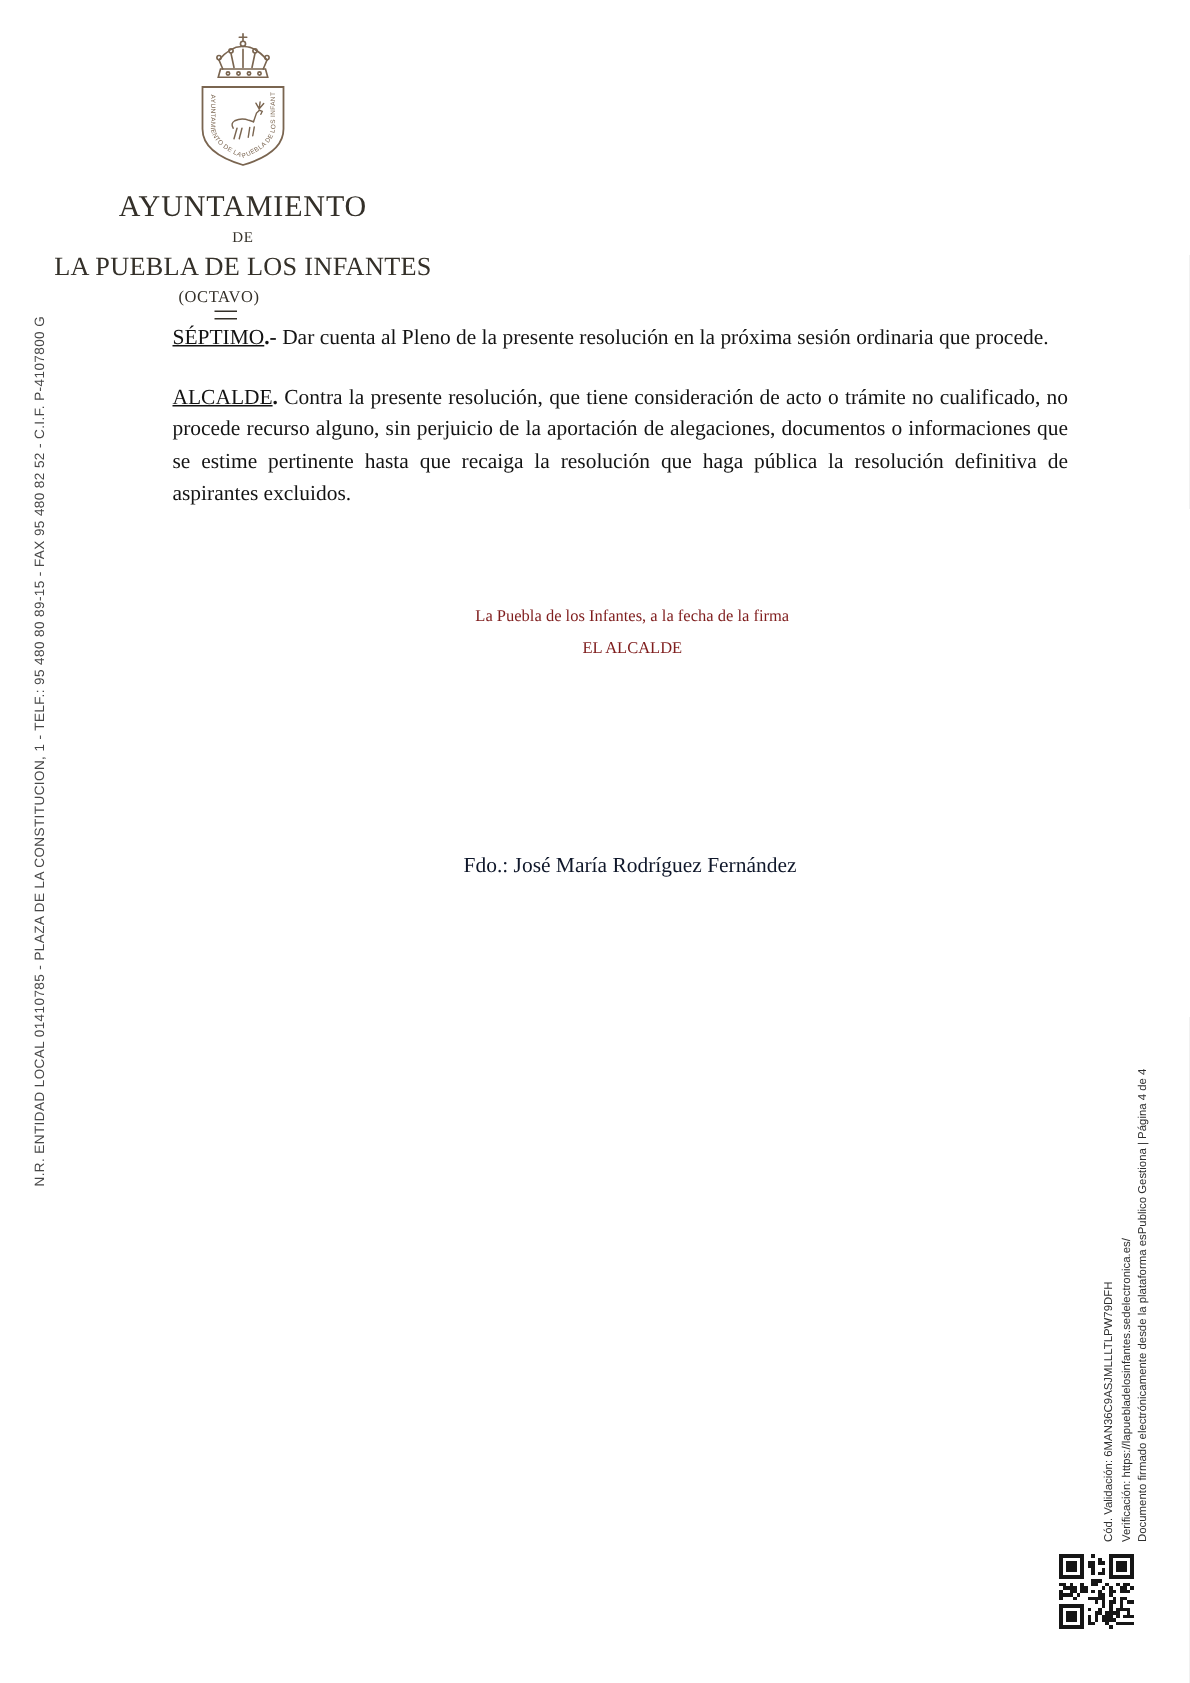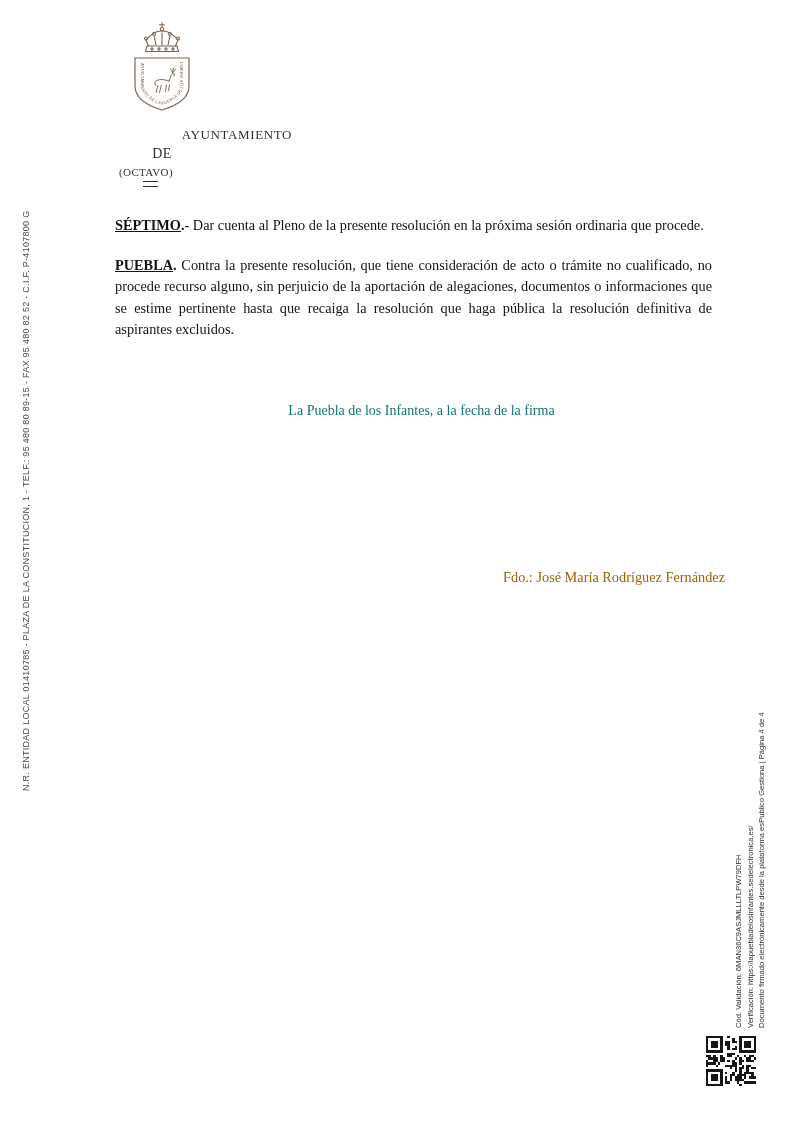--- a/index.html
+++ b/index.html
@@ -8,46 +8,46 @@
     background:#ffffff; overflow:hidden;
     font-family:"Liberation Serif", serif; color:#141414;
   }
 
   
   .letterhead {
     position:absolute; top:20px; left:32px; width:260px;
     text-align:center; color:#343029;
   }
   .emblem { display:block; margin:0 auto; }
-  .org1 { font-size:13px; letter-spacing:.6px; margin-top:7px;text-align:right; }
-  .org2 { font-size:14px; margin-top:3px; letter-spacing:.5px; }
+  .org1 { font-size:20px; letter-spacing:.6px; margin-top:7px; }
+  .org2 { font-size:10px; margin-top:3px; letter-spacing:.5px; }
   .org3 { font-size:17.5px; margin-top:3px; letter-spacing:.2px; white-space:nowrap; }
   .org4 { font-size:11px; margin-top:4px; transform:translateX(-16px); letter-spacing:.4px; }
   .head-rule {
     width:15px; height:4px; margin:3px auto 0; transform:translateX(-12px);
     border-top:1.7px solid #343029; border-bottom:.9px solid #343029;
   }
 
   
   .doc-body {
     position:absolute; left:115px; top:215px; width:597px;
     font-size:14.3px; line-height:21.2px; text-align:justify;
     text-justify:inter-word; color:#131313;
   }
   .doc-body p { margin:0 0 19px 0; }
-  .hd { font-weight:bold; text-decoration:underline; }
+  .hd { font-weight:normal; text-decoration:underline; }
   .hd-sep { font-weight:bold; }
 
   .sig-block {
     position:absolute; left:123px; top:401px; width:597px;
-    text-align:center; font-size:14px; line-height:20.5px; color:#0f766e;
+    text-align:center; font-size:11px; line-height:20.5px; color:#7f1d1d;
   }
   .signer-line {
     position:absolute; left:115px; top:569px; width:610px;
-    text-align:right; font-size:14.3px; color:#a16207;
+    text-align:center; font-size:14.3px; color:#0f172a;
   }
 
   
   .vleft {
     position:absolute; left:21px; top:791px;
     transform:rotate(-90deg); transform-origin:0 0;
     font-family:"Liberation Sans", sans-serif; font-size:9px;
     letter-spacing:.28px; color:#474747; white-space:nowrap;
   }
   .vright {
@@ -99,32 +99,34 @@
           <path d="M37.5,65.5 q-2,-3.2 1,-5 q4.5,-2.2 9.5,-.3 l3,1"></path>
           <path d="M51,61.2 l2,-5.8 l1.8,-1.8"></path>
           <path d="M54.8,53.4 l2,.9 l-.9,1.9"></path>
           <path d="M54.8,52.6 l-2.2,-3.8 M54.8,52.6 l.6,-4.6 M54.8,52.6 l3,-3.6"></path>
         </g>
       </g>
     </svg>
 
     <div class="org1">AYUNTAMIENTO</div>
     <div class="org2">DE</div>
+    <div class="org3">LA PUEBLA DE LOS INFANTES</div>
     <div class="org4">(OCTAVO)</div>
     <div class="head-rule"></div>
   </div>
 
   <div class="doc-body">
     <p><span class="hd">SÉPTIMO</span><span class="hd-sep">.-</span><span> Dar cuenta al Pleno de la presente resolución en la próxima sesión ordinaria que procede.</span></p>
 
-    <p><span class="hd">PUEBLA</span><span class="hd-sep">.</span><span> Contra la presente resolución, que tiene consideración de acto o trámite no cualificado, no procede recurso alguno, sin perjuicio de la aportación de alegaciones, documentos o informaciones que se estime pertinente hasta que recaiga la resolución que haga pública la resolución definitiva de aspirantes excluidos.</span></p>
+    <p><span class="hd">ALCALDE</span><span class="hd-sep">.</span><span> Contra la presente resolución, que tiene consideración de acto o trámite no cualificado, no procede recurso alguno, sin perjuicio de la aportación de alegaciones, documentos o informaciones que se estime pertinente hasta que recaiga la resolución que haga pública la resolución definitiva de aspirantes excluidos.</span></p>
   </div>
 
   <div class="sig-block">
     <div>La Puebla de los Infantes, a la fecha de la firma</div>
+    <div>EL ALCALDE</div>
   </div>
 
   <div class="signer-line">Fdo.: José María Rodríguez Fernández</div>
 
   <div class="vleft">N.R. ENTIDAD LOCAL 01410785 - PLAZA DE LA CONSTITUCION, 1 - TELF.: 95 480 80 89-15 - FAX 95 480 82 52 - C.I.F. P-4107800 G</div>
 
   <div class="vright">
     <div>Cód. Validación: 6MAN36C9ASJMLLLTLPW79DFH</div>
     <div>Verificación: https://lapuebladelosinfantes.sedelectronica.es/</div>
     <div>Documento firmado electrónicamente desde la plataforma esPublico Gestiona | Página 4 de 4</div>

